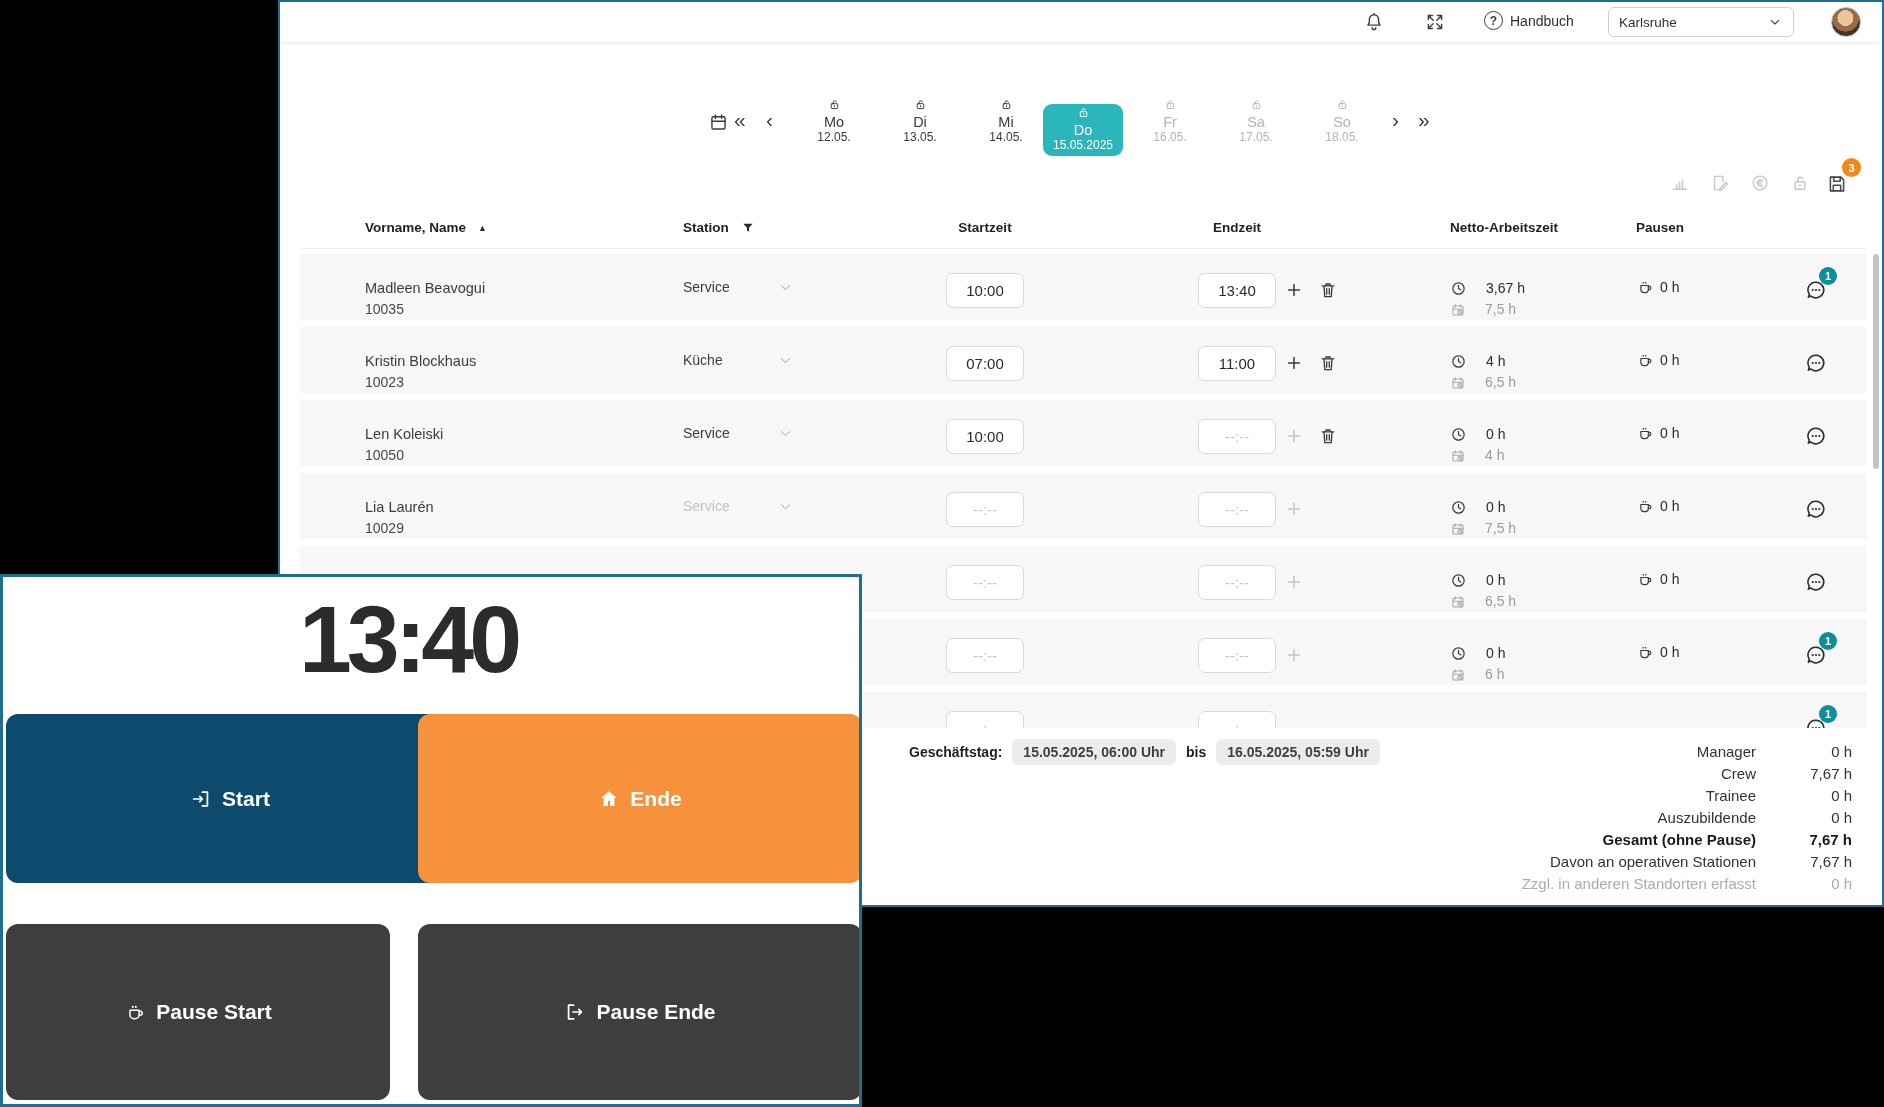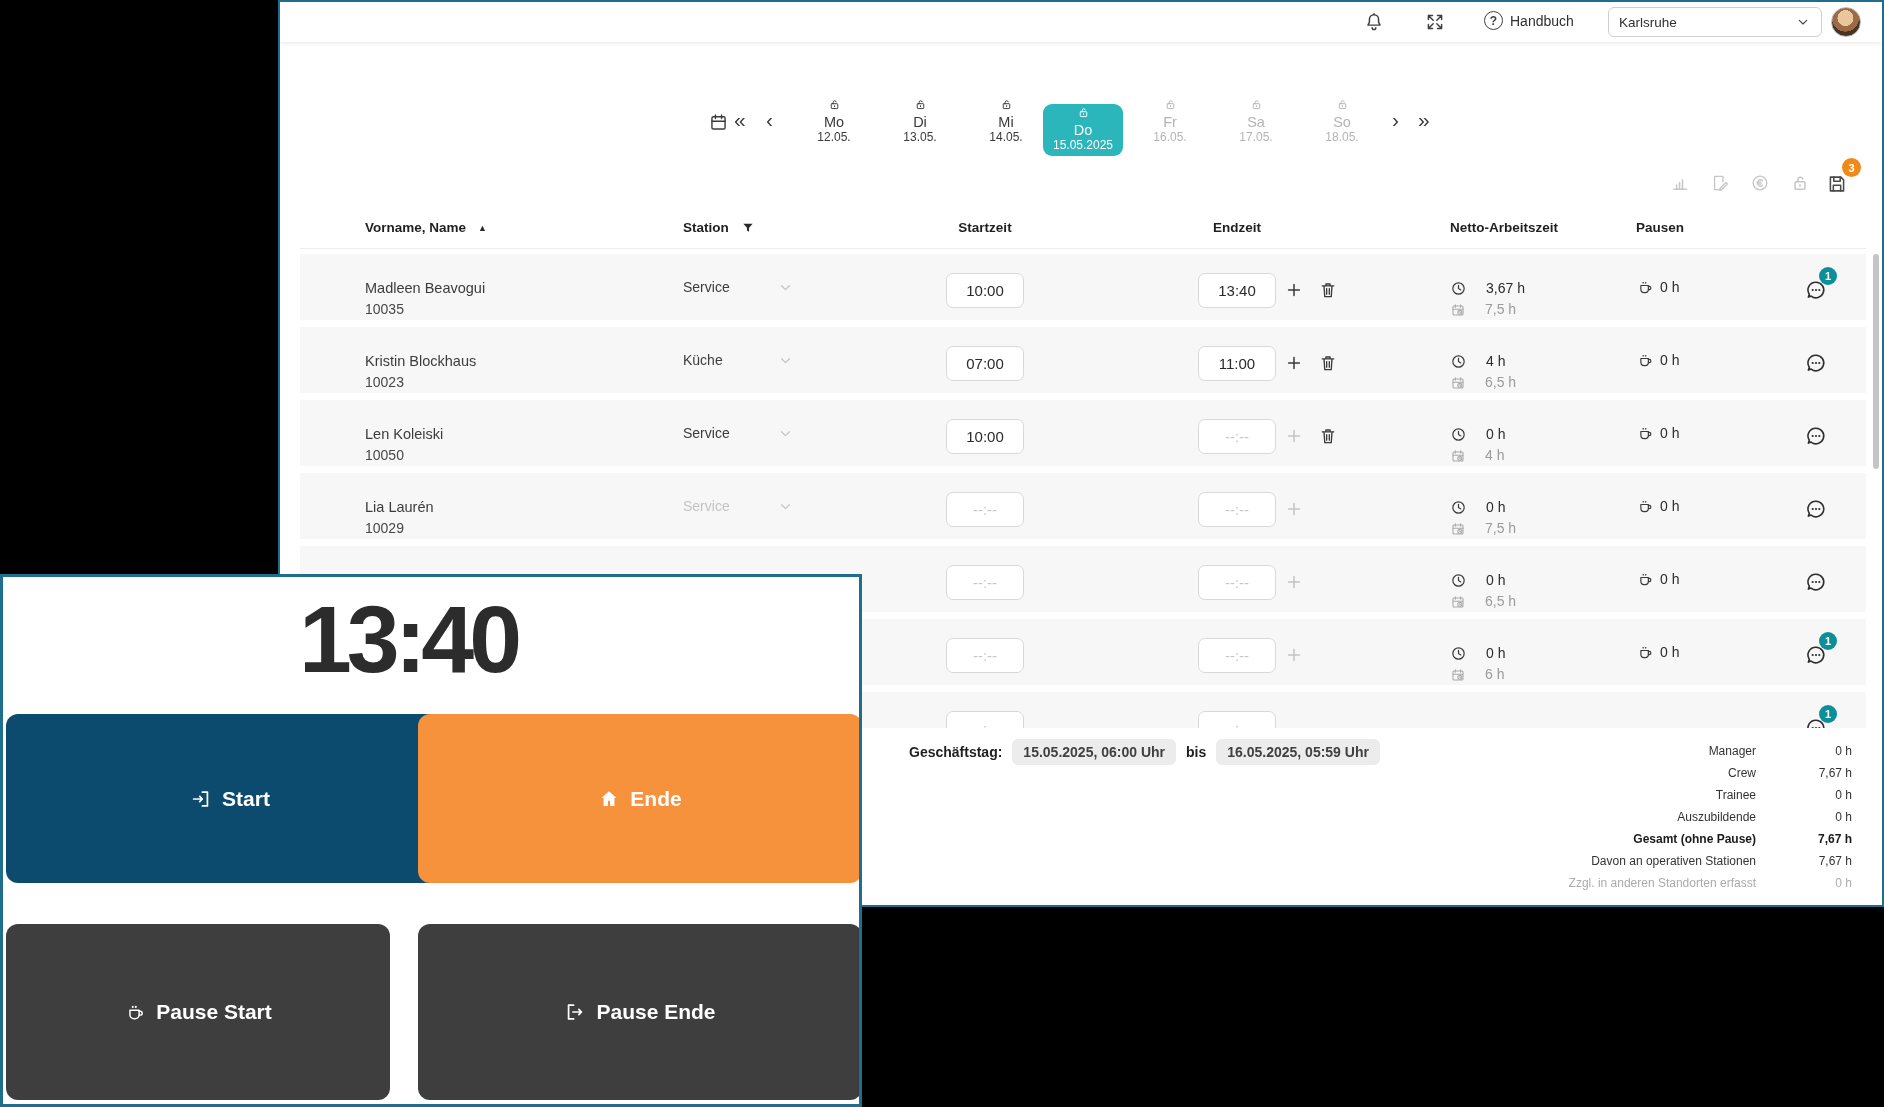--- a/index.html
+++ b/index.html
@@ -13,21 +13,21 @@
   
   .topbar { position:absolute; left:0; top:0; right:0; height:40px; background:#fff;
     box-shadow:0 1px 4px rgba(0,0,0,.10); }
   .topbar .icon-btn { position:absolute; top:9px; width:22px; height:22px; color:#3f3f3f; cursor:pointer; }
   .tb-bell { left:1083px; }
   .tb-expand { left:1144px; }
   .help-wrap { position:absolute; left:1204px; top:9px; display:flex; align-items:center; gap:7px; cursor:pointer; }
   .help-circle { width:19px; height:19px; border:1.6px solid #3f3f3f; border-radius:50%;
     display:flex; align-items:center; justify-content:center; font-size:12px; font-weight:700; color:#3f3f3f; }
   .help-text { font-size:14px; color:#2f2f2f; }
-  .loc-select { position:absolute; left:1328px; top:5px; width:214px; height:30px;
+  .loc-select { position:absolute; left:1328px; top:5px; width:186px; height:30px;
     border:1px solid #cfcfcf; border-radius:6px; background:#fff; display:flex; align-items:center;
     padding:8px 10px; font-size:13.5px; color:#2f2f2f; cursor:pointer; }
   .loc-select .chev { margin-left:auto; width:16px; height:16px; color:#444; }
   .avatar { position:absolute; left:1551px; top:5px; width:30px; height:30px; border-radius:50%;
     background:radial-gradient(circle at 48% 36%, #e9c69c 0 34%, #9c6a44 35% 58%, #473326 59% 100%);
     border:1px solid #bbb; cursor:pointer; }
 
   
   .datenav { position:absolute; left:0; top:88px; right:0; height:62px; }
   .nav-cal { position:absolute; left:428px; top:22px; width:21px; height:21px; color:#3a3a3a; cursor:pointer; }
@@ -89,21 +89,21 @@
   .chat-badge { position:absolute; left:1519px; top:13px; width:18px; height:18px; border-radius:50%;
     background:#0d8f99; color:#fff; font-size:11px; font-weight:700; display:flex; align-items:center; justify-content:center; }
 
   .scroll-thumb { position:absolute; right:3px; top:252px; width:6px; height:215px; background:#c5c5c5; border-radius:3px; cursor:pointer; }
 
   
   .bizday { position:absolute; left:629px; top:737px; display:flex; align-items:center; gap:10px; }
   .biz-label, .biz-bis { font-size:14px; font-weight:700; color:#1f1f1f; }
   .biz-pill { background:#ececec; border-radius:6px; padding:5px 11px; font-size:14px; font-weight:700; color:#404040; }
   .totals { position:absolute; right:30px; top:738px; width:600px; }
-  .t-line { display:flex; justify-content:flex-end; align-items:center; height:22px; font-size:12px; color:#333; }
+  .t-line { display:flex; justify-content:flex-end; align-items:center; height:22px; font-size:15px; color:#333; }
   .t-line .t-label { text-align:right; }
   .t-line .t-value { width:96px; text-align:right; }
   .t-line.bold { font-weight:700; color:#1a1a1a; }
   .t-line.muted { color:#ababab; }
 
   
   .clock-window { position:absolute; left:0; top:574px; width:862px; height:533px;
     background:#fff; border:3px solid #1f6e8e; z-index:5; overflow:hidden; }
   .clock-time { position:absolute; left:0; top:8px; width:810px; text-align:center;
     font-size:95px; font-weight:700; letter-spacing:-5px; color:#2c2c2c; }

